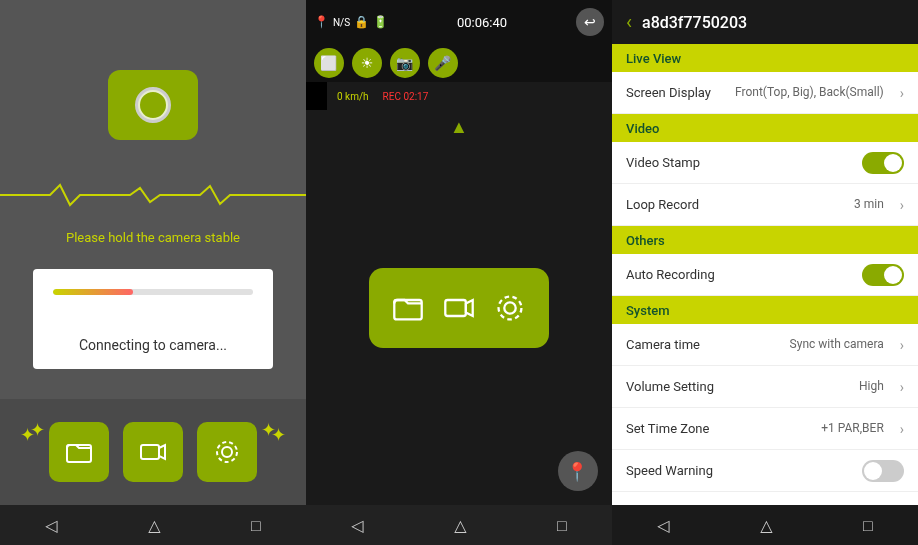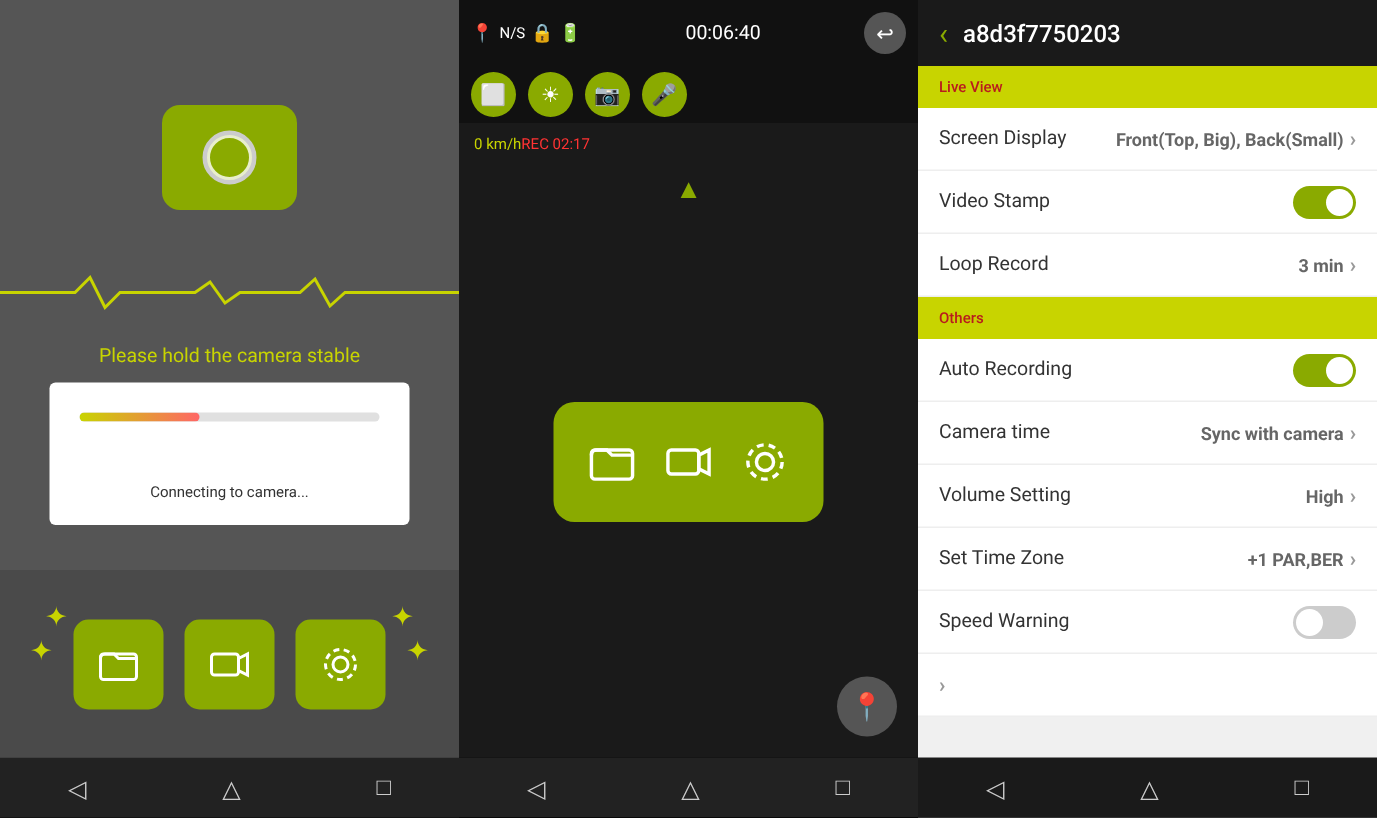--- a/index.html
+++ b/index.html
@@ -71,38 +71,39 @@
       padding: 20px 20px 16px;
       display: flex;
       flex-direction: column;
       align-items: center;
       margin: 10px 0;
     }
     .hold-text {
       color: #c8d400;
       font-size: 13px;
       text-align: center;
+      margin-bottom: 14px;
     }
     .progress-bar-bg {
       width: 200px;
       height: 6px;
       background: #e0e0e0;
       border-radius: 3px;
       overflow: hidden;
       margin-bottom: 12px;
     }
     .progress-bar-fill {
       height: 100%;
       width: 40%;
       background: linear-gradient(to right, #c8d400, #ff6666);
       border-radius: 3px;
     }
     .connecting-text {
       color: #333;
-      font-size: 10px;
+      font-size: 14px;
       margin-top: 30px;
     }
     .panel1-bottom {
       width: 100%;
       flex: 1;
       background: #4a4a4a;
       display: flex;
       align-items: center;
       justify-content: center;
       position: relative;
@@ -195,20 +196,22 @@
       justify-content: center;
       color: #fff;
       font-size: 14px;
     }
     .rec-bar {
       height: 28px;
       background: #1a1a1a;
       display: flex;
       align-items: center;
       padding: 0 10px;
+      gap: 14px;
+      margin-left: 21px;
     }
     .speed-text {
       color: #c8d400;
       font-size: 10px;
     }
     .rec-text {
       color: #ff3333;
       font-size: 10px;
       font-weight: normal;
     }
@@ -328,45 +331,44 @@
       background: #f0f0f0;
     }
     .section-header {
       height: 28px;
       background: #c8d400;
       display: flex;
       align-items: center;
       padding: 0 14px;
     }
     .section-title {
-      color: #b91c1c;
-      font-size: 10px;
+      color: #14532d;
+      font-size: 13px;
       font-weight: 500;
     }
     .setting-row {
       height: 42px;
       background: #fff;
       display: flex;
       align-items: center;
       justify-content: space-between;
       padding: 0 14px;
       border-bottom: 1px solid #eee;
     }
     .setting-label {
       color: #333;
       font-size: 13px;
       text-align: right;
     }
     .setting-value {
       color: #666;
       font-size: 12px;
       display: flex;
-      align-items: center;
-      gap: 4px;
-      font-weight: bold;
+      align-items: flex-start;
+      gap: 16px;
     }
     .chevron-right {
       color: #999;
       font-size: 14px;
     }
     .toggle-on {
       width: 42px;
       height: 22px;
       background: #8aaa00;
       border-radius: 11px;
@@ -539,40 +541,46 @@
       <span class="section-title">Live View</span>
     </div>
     <div class="setting-row">
       <span class="setting-label">Screen Display</span>
       <span class="setting-value">
         <span>Front(Top, Big), Back(Small)</span>
         <span class="chevron-right">›</span>
       </span>
     </div>
 
+    <div class="section-header">
+      <span class="section-title">Video</span>
+    </div>
     <div class="setting-row">
       <span class="setting-label">Video Stamp</span>
       <div class="toggle-on"></div>
     </div>
     <div class="setting-row">
       <span class="setting-label">Loop Record</span>
       <span class="setting-value">
         <span>3 min</span>
         <span class="chevron-right">›</span>
       </span>
     </div>
 
     <div class="section-header">
       <span class="section-title">Others</span>
     </div>
     <div class="setting-row">
       <span class="setting-label">Auto Recording</span>
       <div class="toggle-on"></div>
     </div>
 
+    <div class="section-header">
+      <span class="section-title">System</span>
+    </div>
     <div class="setting-row">
       <span class="setting-label">Camera time</span>
       <span class="setting-value">
         <span>Sync with camera</span>
         <span class="chevron-right">›</span>
       </span>
     </div>
     <div class="setting-row">
       <span class="setting-label">Volume Setting</span>
       <span class="setting-value">

